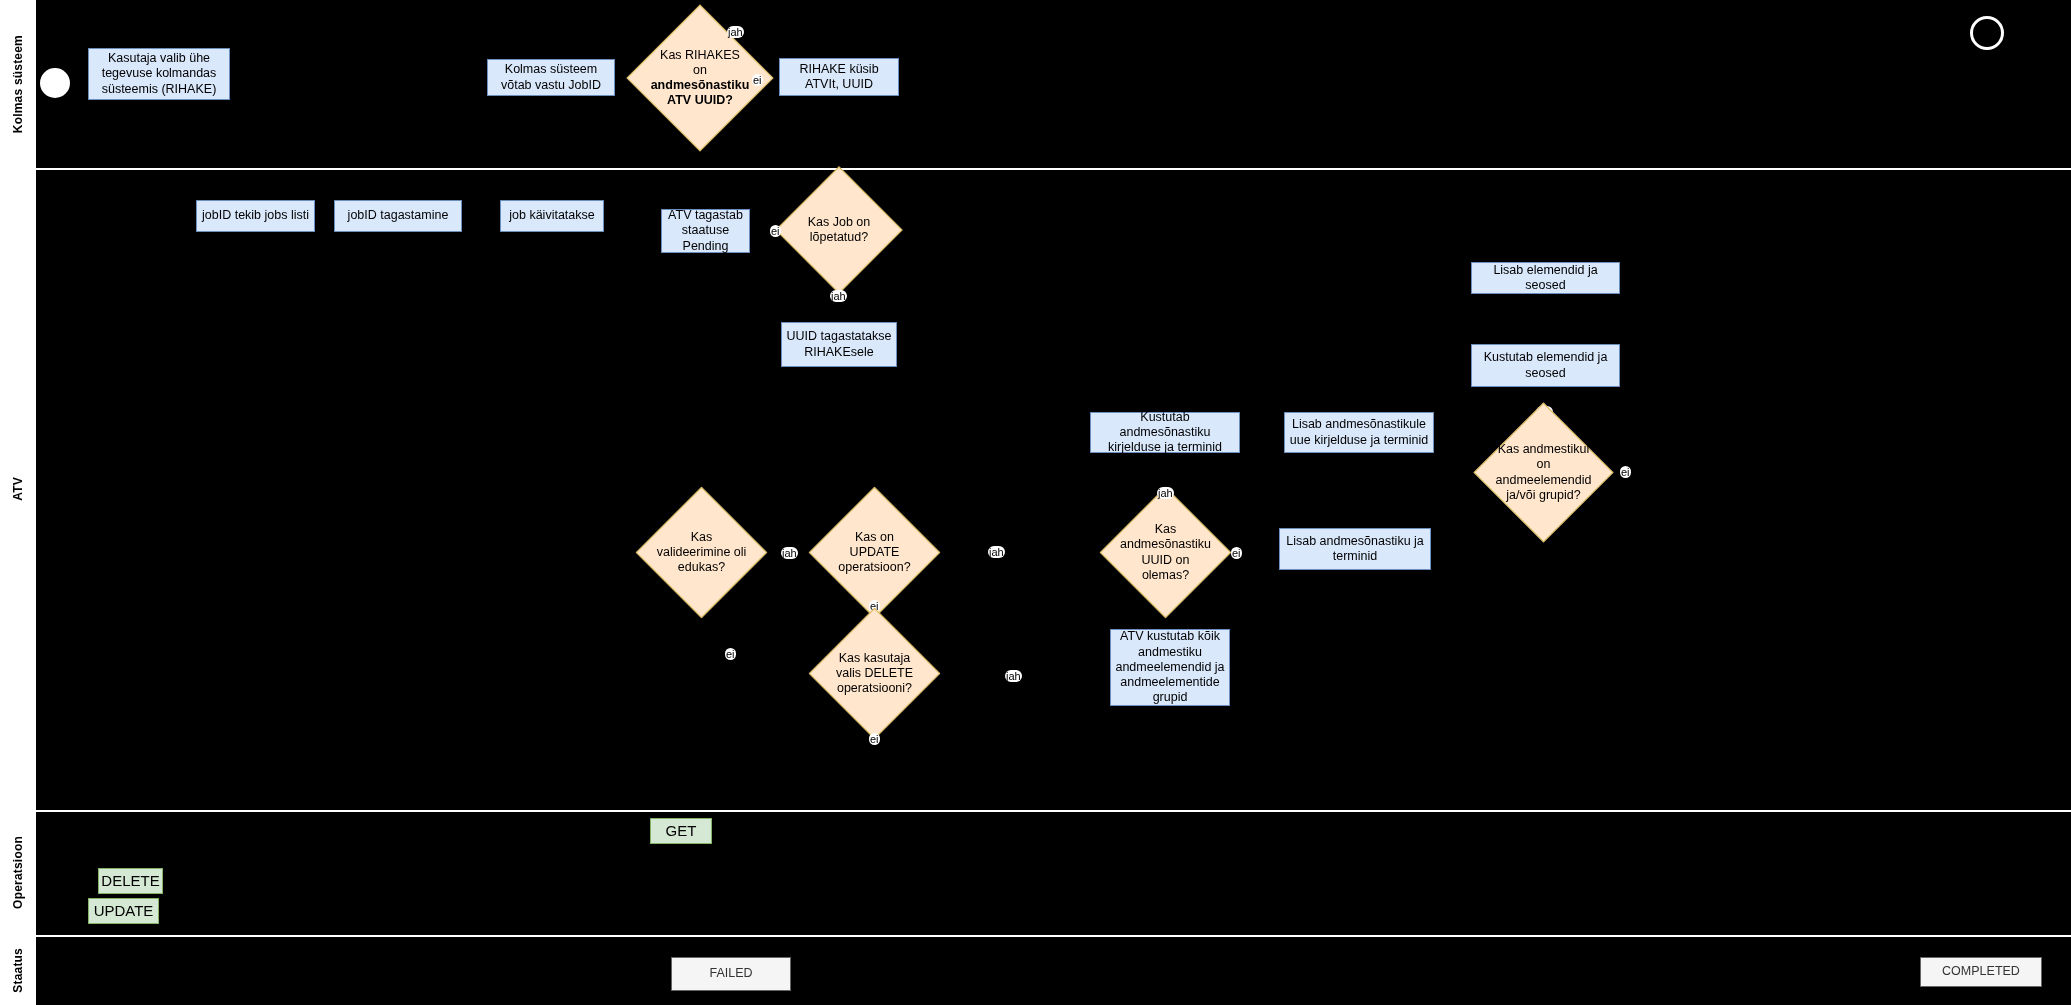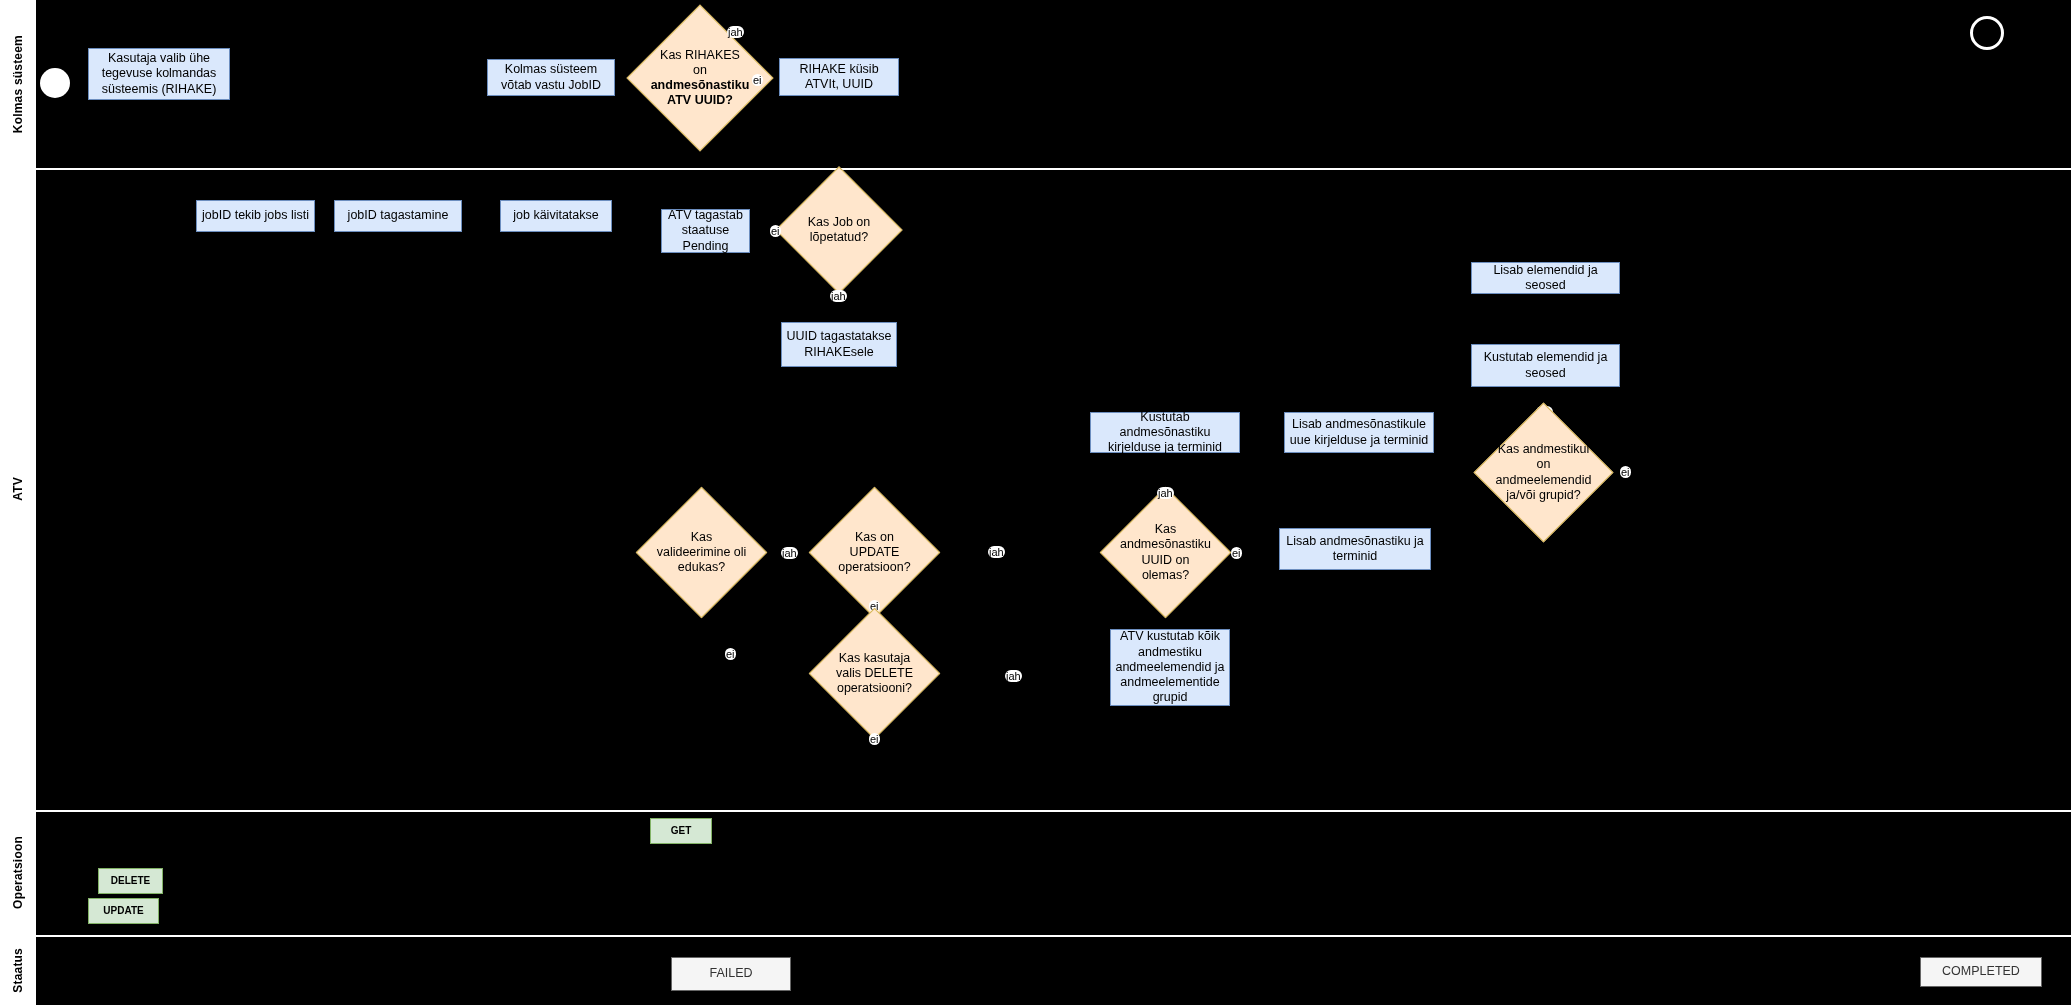--- a/index.html
+++ b/index.html
@@ -53,22 +53,21 @@
     color:#000000;
     padding:2px 4px;
   }
   .process{
     background:#dae8fc;
     border:1px solid #6c8ebf;
   }
   .operation{
     background:#d5e8d4;
     border:1px solid #82b366;
-    font-size:10px;
-    font-weight:bold;
+    font-size:15px;
   }
   .status{
     background:#f5f5f5;
     border:1px solid #666666;
     color:#333333;
     font-size:12.5px;
   }
   
   .decision{
     position:absolute;
@@ -166,21 +165,21 @@
   <div class="node process" style="left:779px;top:58px;width:120px;height:38px;">RIHAKE küsib ATVIt, UUID</div>
 
 
   <div class="edge-label" style="left:727px;top:26px;">jah</div>
   <div class="edge-label" style="left:752px;top:74px;">ei</div>
 
   <div class="node process" style="left:196px;top:200px;width:119px;height:32px;">jobID tekib jobs listi</div>
 
   <div class="node process" style="left:334px;top:200px;width:128px;height:32px;">jobID tagastamine</div>
 
-  <div class="node process" style="left:500px;top:200px;width:112px;height:32px;">job käivitatakse</div>
+  <div class="node process" style="left:500px;top:200px;width:104px;height:32px;">job käivitatakse</div>
 
   <div class="node process" style="left:661px;top:209px;width:89px;height:44px;">ATV tagastab staatuse Pending</div>
 
   <div class="decision" style="left:794px;top:185px;width:90px;height:90px;">
     <div class="dshape"></div>
     <div class="dlabel">
       Kas Job on<br>lõpetatud?
     </div>
   </div>
 

